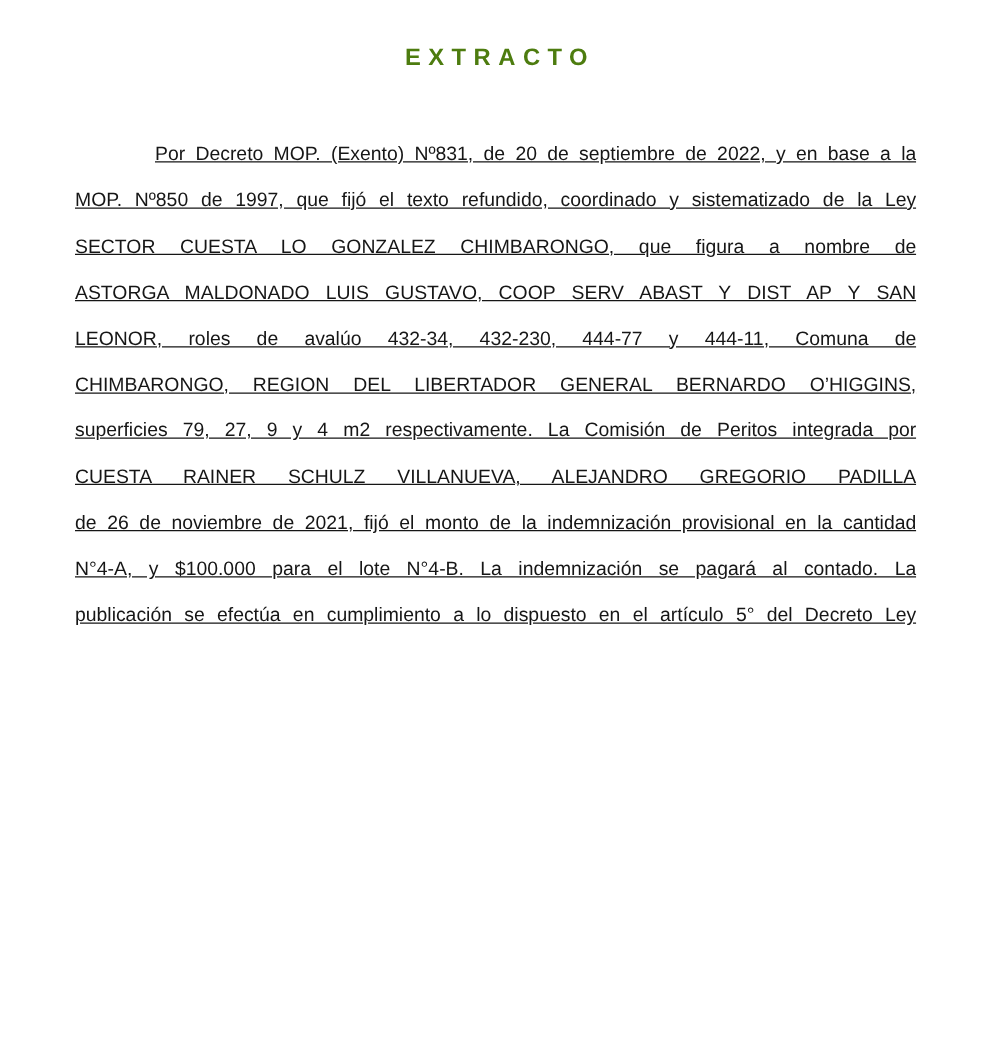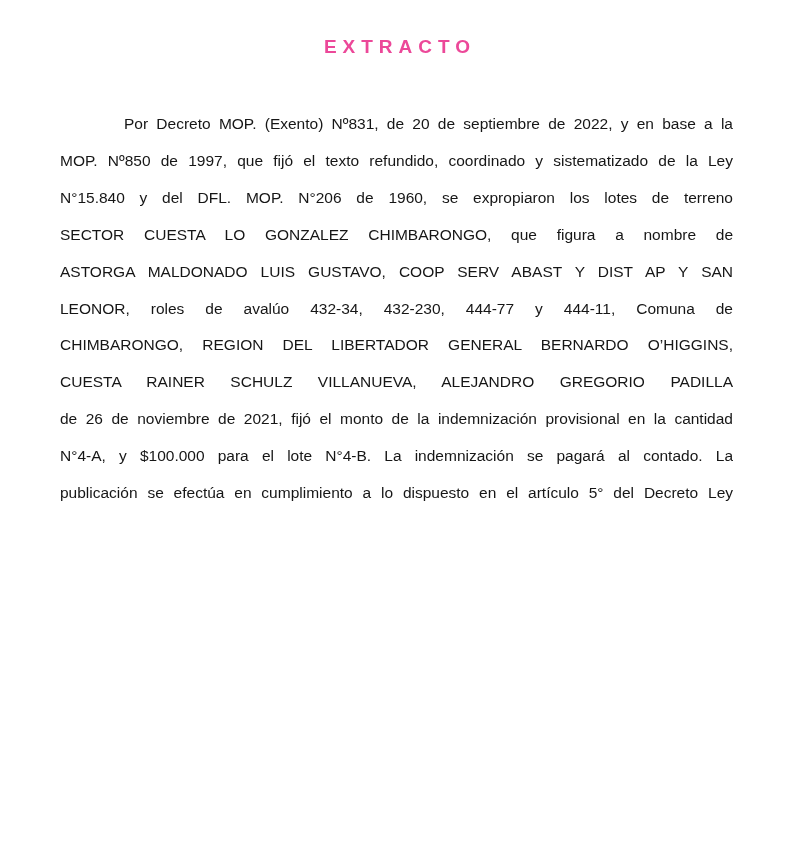--- a/index.html
+++ b/index.html
@@ -19,55 +19,56 @@
     padding-top: 37px;
   }
   .doc-title {
     margin: 0;
     text-align: center;
     font-size: 19px;
     line-height: 20px;
     font-weight: bold;
     letter-spacing: 6px;
     text-indent: 6px; 
-    color: #ec4899;
+    color: #4d7c0f;
   }
   .paragraph {
     margin: 49px 61px 0 60px; 
     font-size: 15.5px;
     line-height: 36.9px;
     word-spacing: -2px;     
     color: #161616;
   }
   .line {
     text-align: justify;
     text-align-last: justify;
     white-space: nowrap;
     overflow: hidden;
+    text-decoration: underline;
   }
   .line.first {
     text-indent: 64px;
   }
   .line.last {
     text-align-last: left;
     word-spacing: 0;
   }
 </style>
 </head>
 <body>
 
 <div class="page">
   <h1 class="doc-title">EXTRACTO</h1>
 
   <div class="paragraph">
     <div class="line first">Por Decreto MOP. (Exento) Nº831, de 20 de septiembre de 2022, y en base a la</div>
     <div class="line">MOP. Nº850 de 1997, que fijó el texto refundido, coordinado y sistematizado de la Ley</div>
-    <div class="line">N°15.840 y del DFL. MOP. N°206 de 1960, se expropiaron los lotes de terreno</div>
     <div class="line">SECTOR CUESTA LO GONZALEZ CHIMBARONGO, que figura a nombre de</div>
     <div class="line">ASTORGA MALDONADO LUIS GUSTAVO, COOP SERV ABAST Y DIST AP Y SAN</div>
     <div class="line">LEONOR, roles de avalúo 432-34, 432-230, 444-77 y 444-11, Comuna de</div>
     <div class="line">CHIMBARONGO, REGION DEL LIBERTADOR GENERAL BERNARDO O’HIGGINS,</div>
+    <div class="line">superficies 79, 27, 9 y 4 m2 respectivamente. La Comisión de Peritos integrada por</div>
     <div class="line">CUESTA RAINER SCHULZ VILLANUEVA, ALEJANDRO GREGORIO PADILLA</div>
     <div class="line">de 26 de noviembre de 2021, fijó el monto de la indemnización provisional en la cantidad</div>
     <div class="line">N°4-A, y $100.000 para el lote N°4-B. La indemnización se pagará al contado. La</div>
     <div class="line">publicación se efectúa en cumplimiento a lo dispuesto en el artículo 5° del Decreto Ley</div>
   </div>
 </div>
 
 </body></html>

